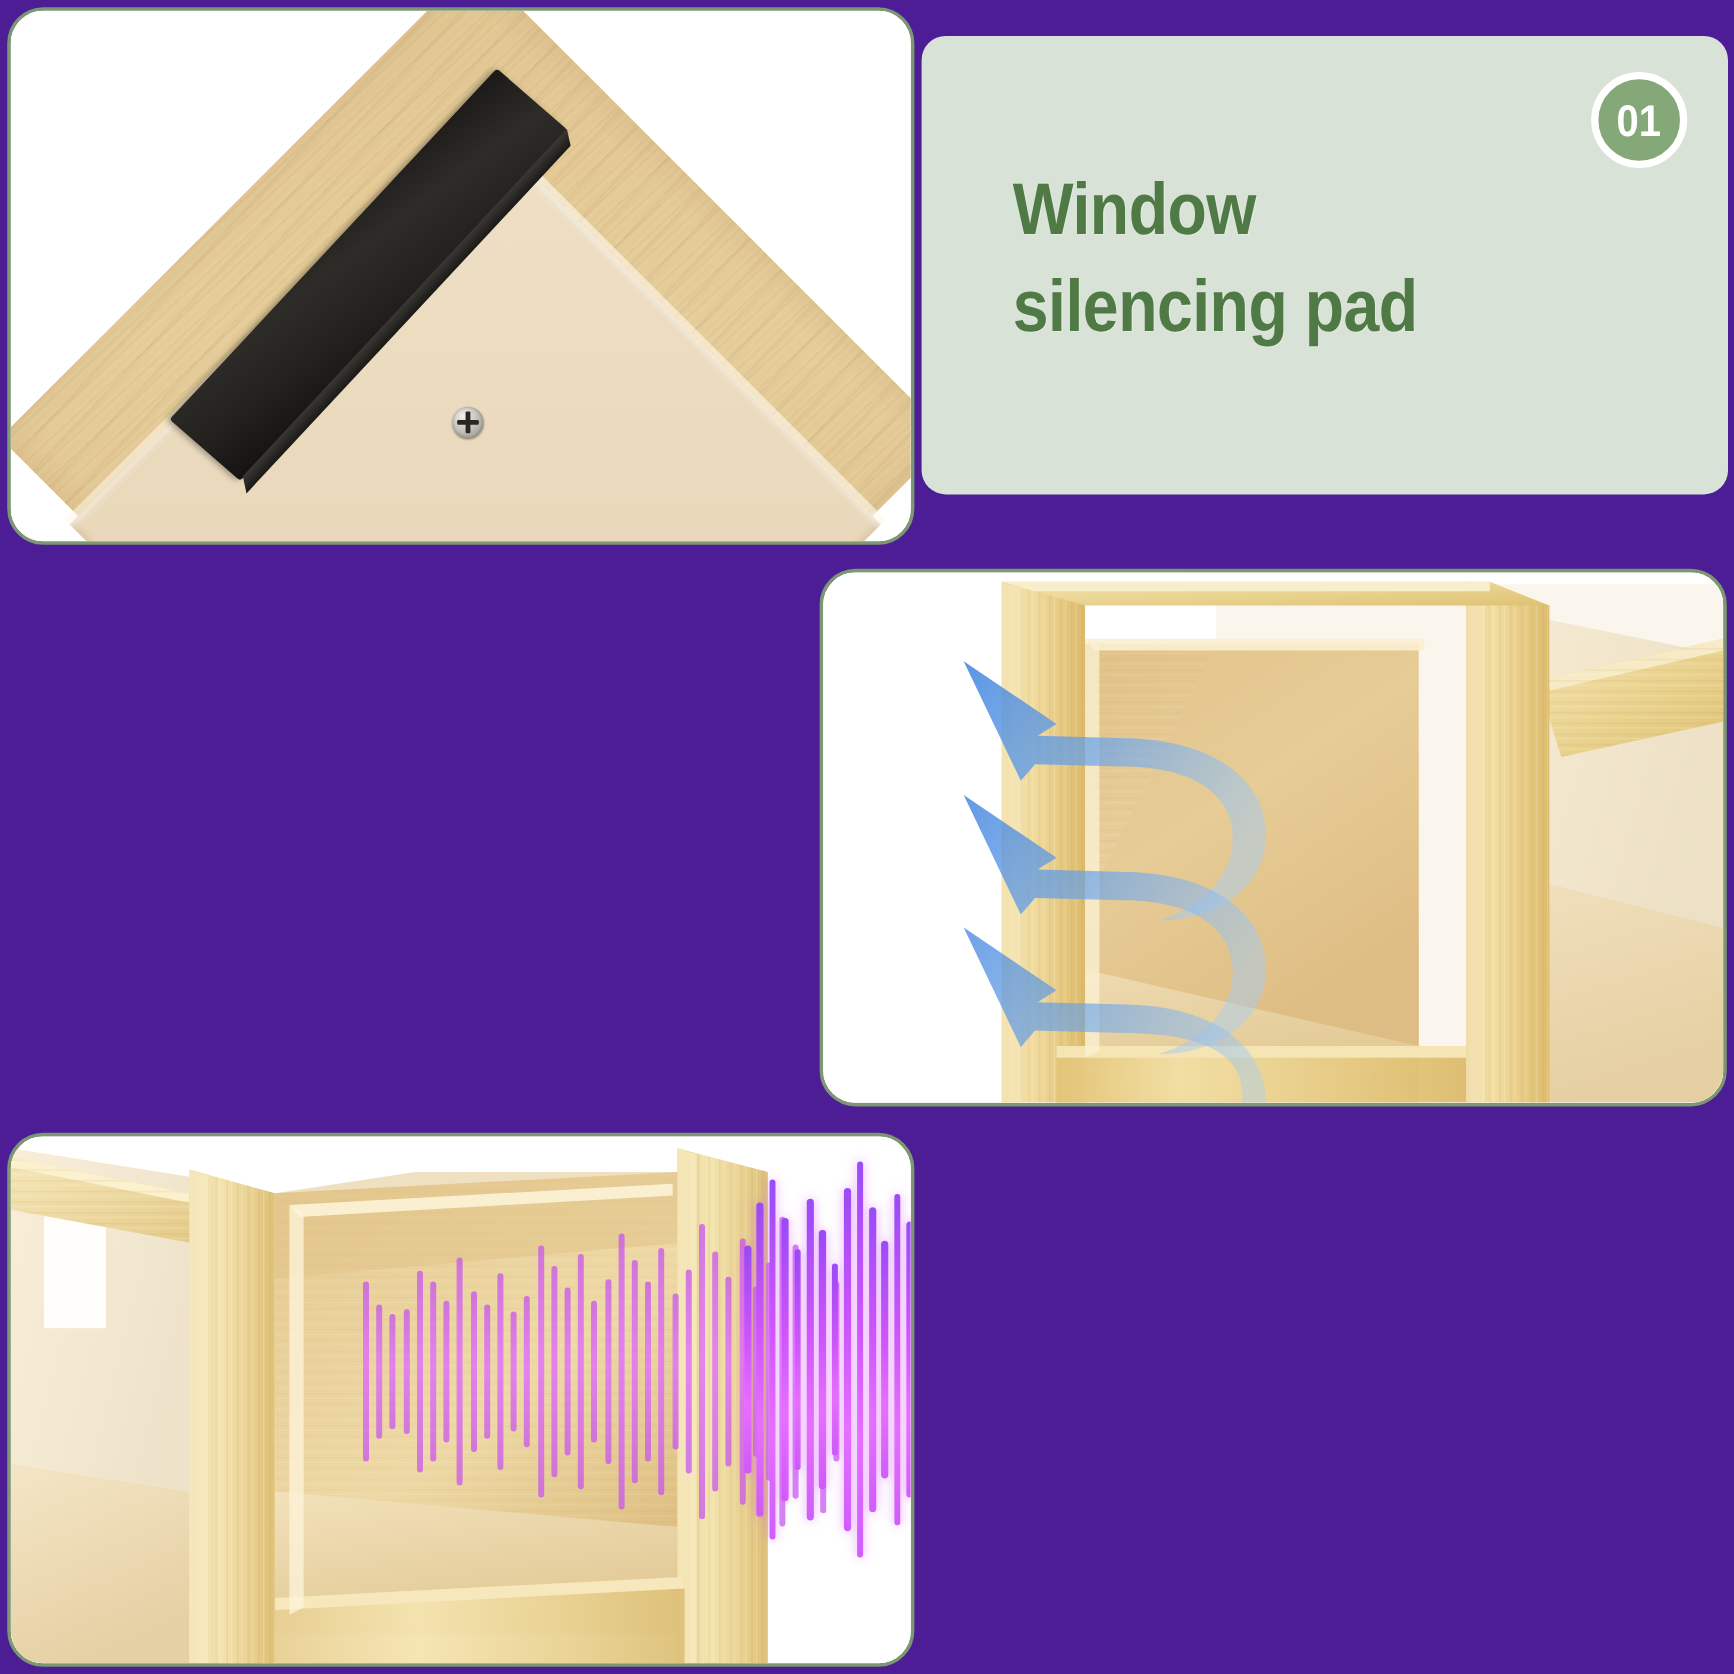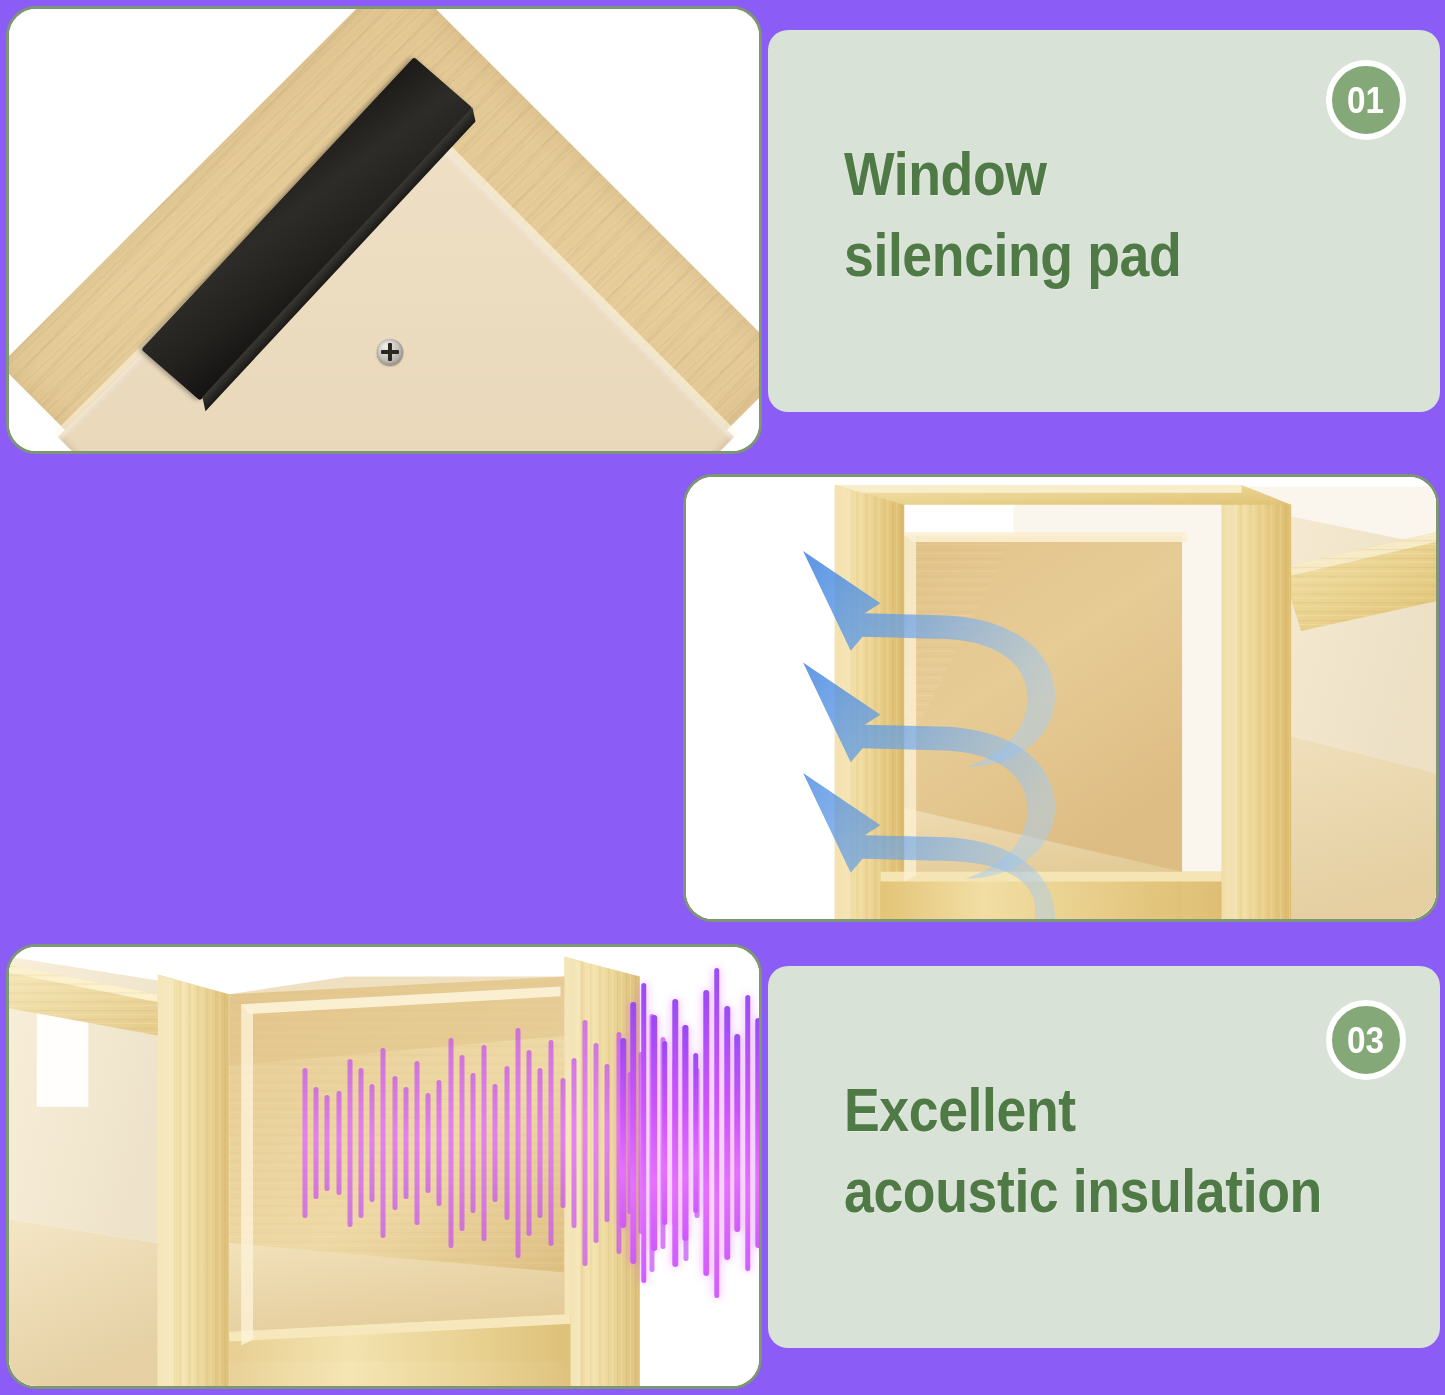--- a/index.html
+++ b/index.html
@@ -12,21 +12,21 @@
     height: 1395px;
     font-family: "Liberation Sans", sans-serif;
     overflow: hidden;
     position: relative;
   }
 
   .infographic {
     position: relative;
     width: 1445px;
     height: 1395px;
-    background: #8b5cf6;
+    background: #4c1d95;
   }
 
   
   .row { position: absolute; left: 0; width: 1445px; }
   #row-1 { top: 0;    height: 460px; }
   #row-2 { top: 468px; height: 460px; }
   #row-3 { top: 938px; height: 457px; }
 
   
   .photo-card {
@@ -480,23 +480,16 @@
             <div class="wavebar wave-outside" style="left: 697.2px; width: 5.5px; height: 286px; top: 43px;"></div>
             <div class="wavebar wave-outside" style="left: 707.6px; width: 5.5px; height: 330px; top: 21px;"></div>
             <div class="wavebar wave-outside" style="left: 718px; width: 5.5px; height: 254px; top: 59px;"></div>
             <div class="wavebar wave-outside" style="left: 728.4px; width: 5.5px; height: 198px; top: 87px;"></div>
             <div class="wavebar wave-outside" style="left: 738.8px; width: 5.5px; height: 276px; top: 48px;"></div>
             <div class="wavebar wave-outside" style="left: 749.2px; width: 5.5px; height: 230px; top: 71px;"></div>
           </div>
       </div>
     </div>
 
-    <div class="text-panel" id="text-3">
-      <div class="badge" id="badge-3">
-        <span class="badge-num">03</span>
-      </div>
-      <div class="headline" id="headline-3">Excellent
-acoustic insulation</div>
-    </div>
 
   </div>
 
 </div>
 
 </body></html>

